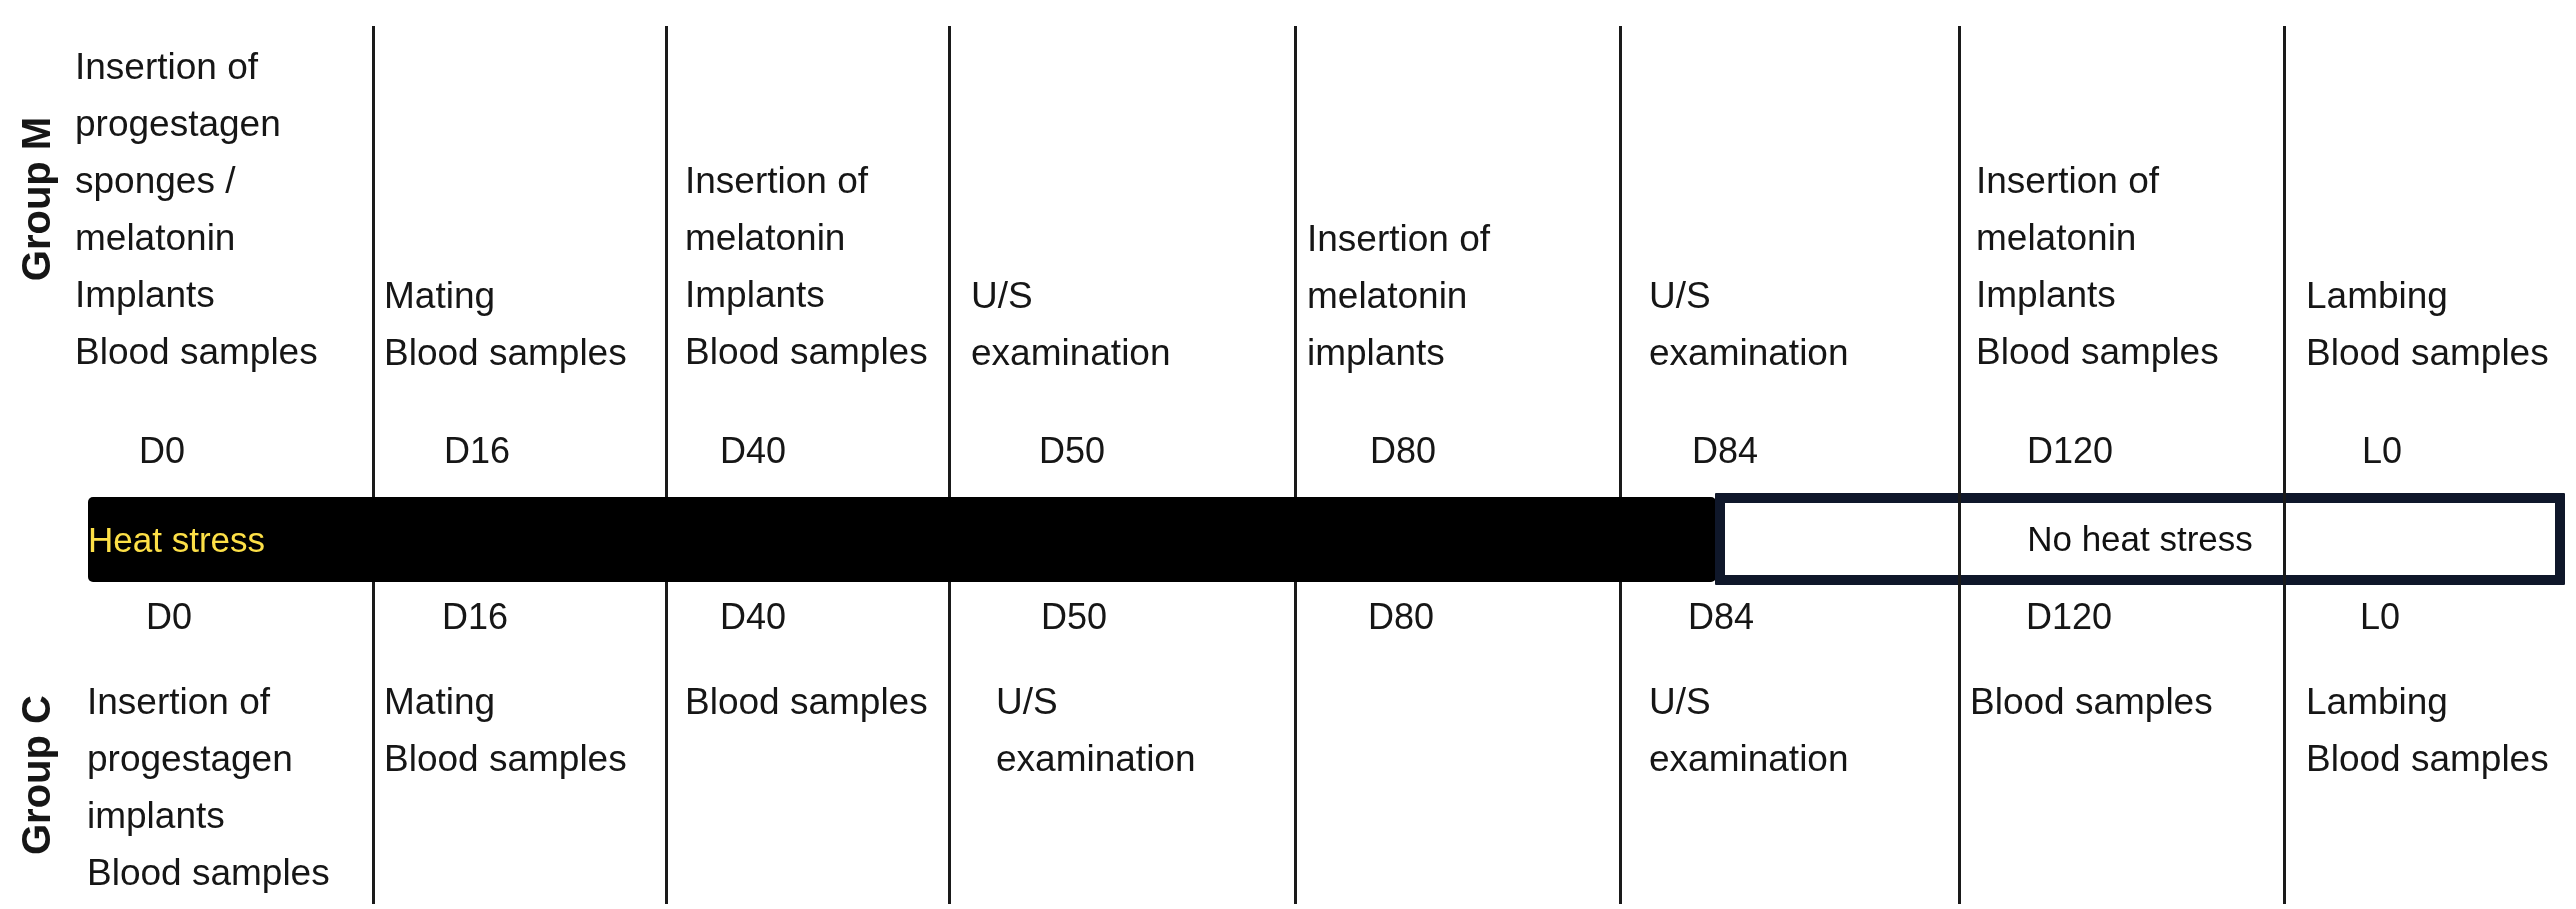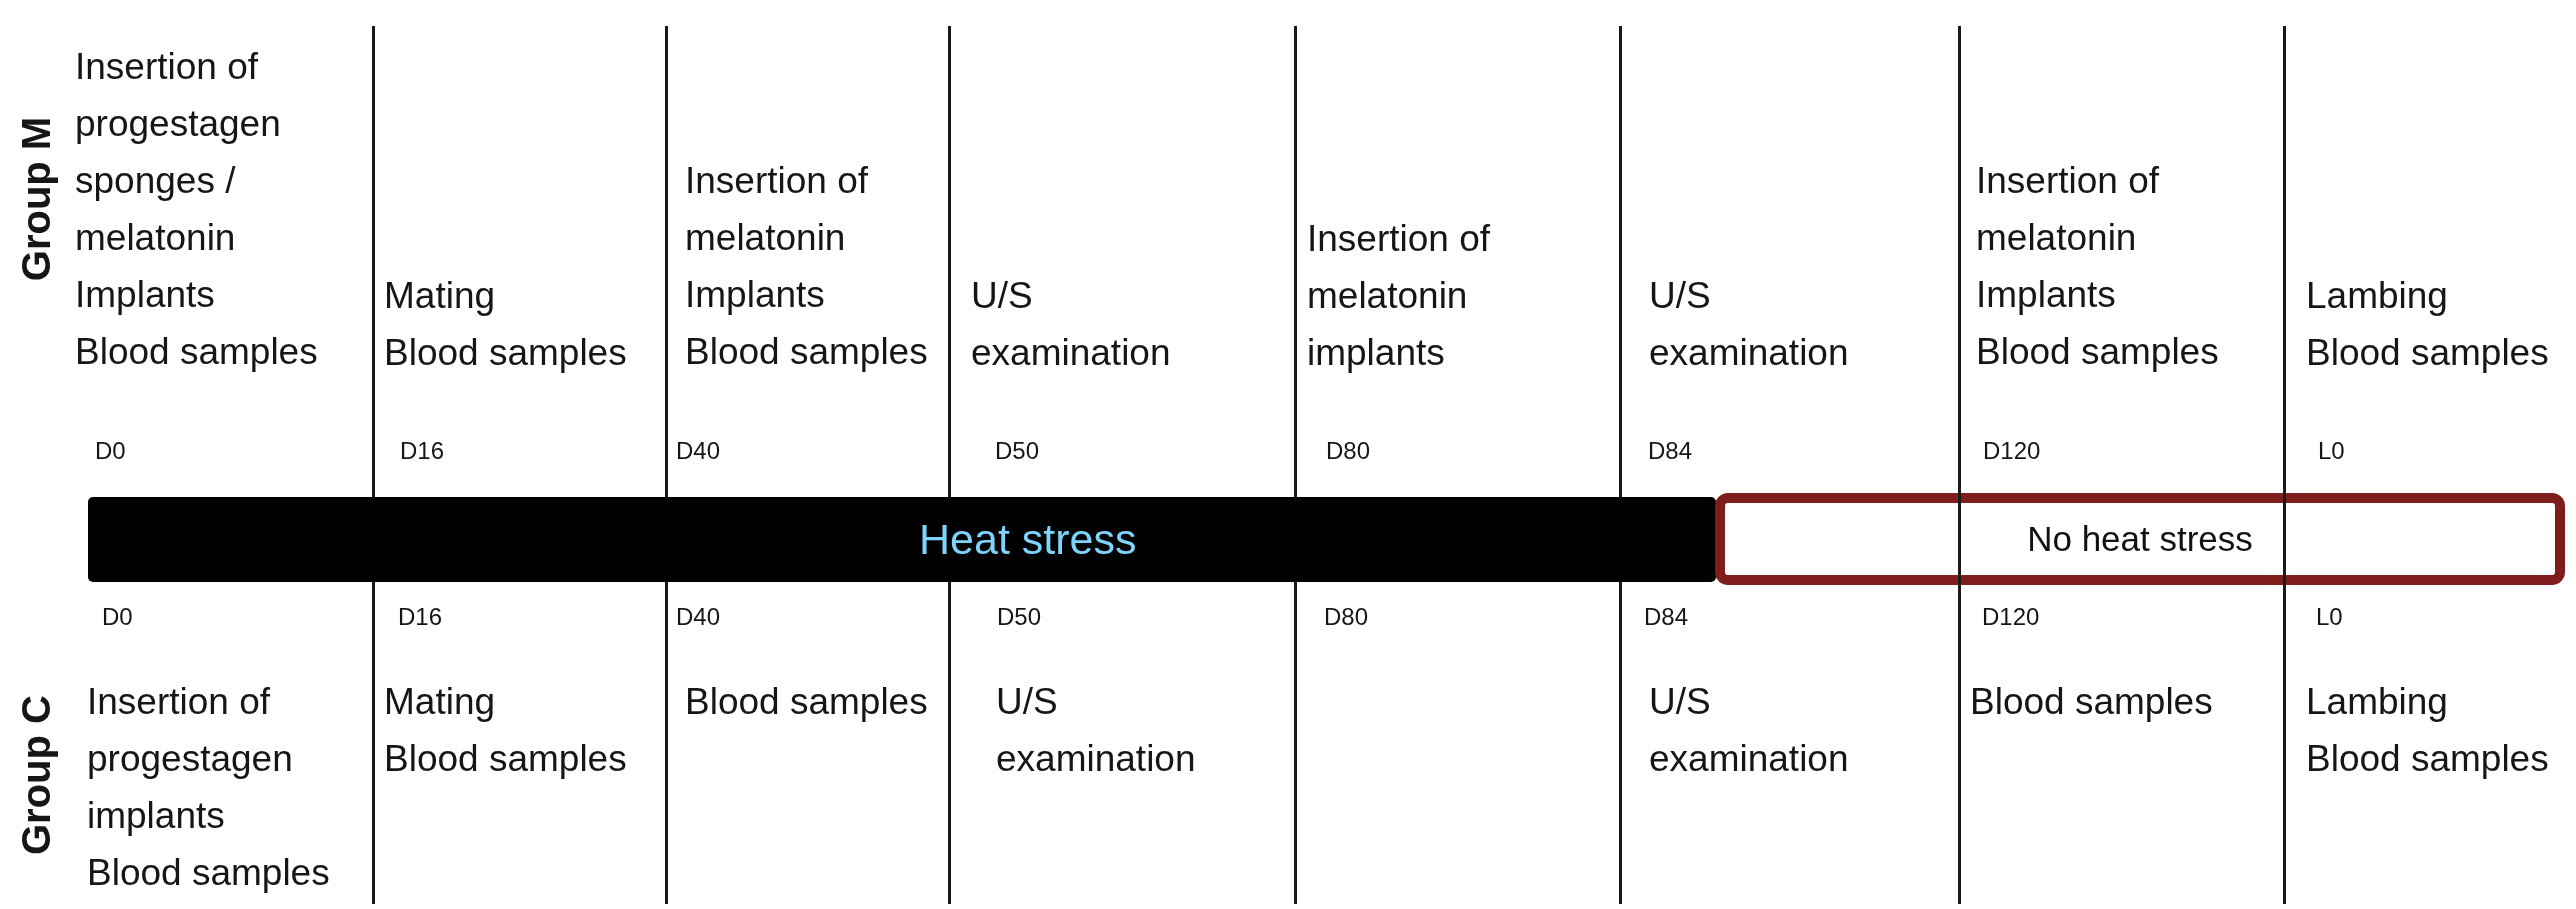--- a/index.html
+++ b/index.html
@@ -16,42 +16,42 @@
     background:#1a1a1a;z-index:1;
   }
   .vline.over{z-index:6;}
   .event-block{
     position:absolute;
     font-size:37px;line-height:57px;
     white-space:nowrap;z-index:2;
   }
   .timepoint{
     position:absolute;
-    font-size:24px;line-height:40px;
-    white-space:nowrap;z-index:2;
+    font-size:36px;line-height:40px;
+    white-space:nowrap;z-index:2;margin-left:44px;
   }
   .group-label{
     position:absolute;
     width:174px;height:44px;line-height:44px;
     font-size:40px;font-weight:bold;text-align:center;
     transform:rotate(-90deg);
     white-space:nowrap;z-index:2;
   }
   .bar-heat{
     position:absolute;left:88px;top:497px;width:1628px;height:85px;
     background:#000000;border-radius:5px;z-index:4;
     display:flex;align-items:center;
   }
   .bar-heat .bar-text{
-    margin-left:831px;color:#7dd3fc;font-size:43px;white-space:nowrap;
+    color:#fde047;font-size:35px;white-space:nowrap;
   }
   .bar-noheat{
     position:absolute;left:1715px;top:493px;width:850px;height:92px;
     box-sizing:border-box;
-    background:#ffffff;border:10px solid #7f1d1d;border-radius:13px;z-index:5;
+    background:#ffffff;border:10px solid #0f172a;border-radius:1px;z-index:5;
     display:flex;align-items:center;justify-content:center;
   }
   .bar-noheat .bar-text{
     color:#111111;font-size:35px;white-space:nowrap;
   }
 </style>
 </head>
 <body>
 
 <div class="canvas">

